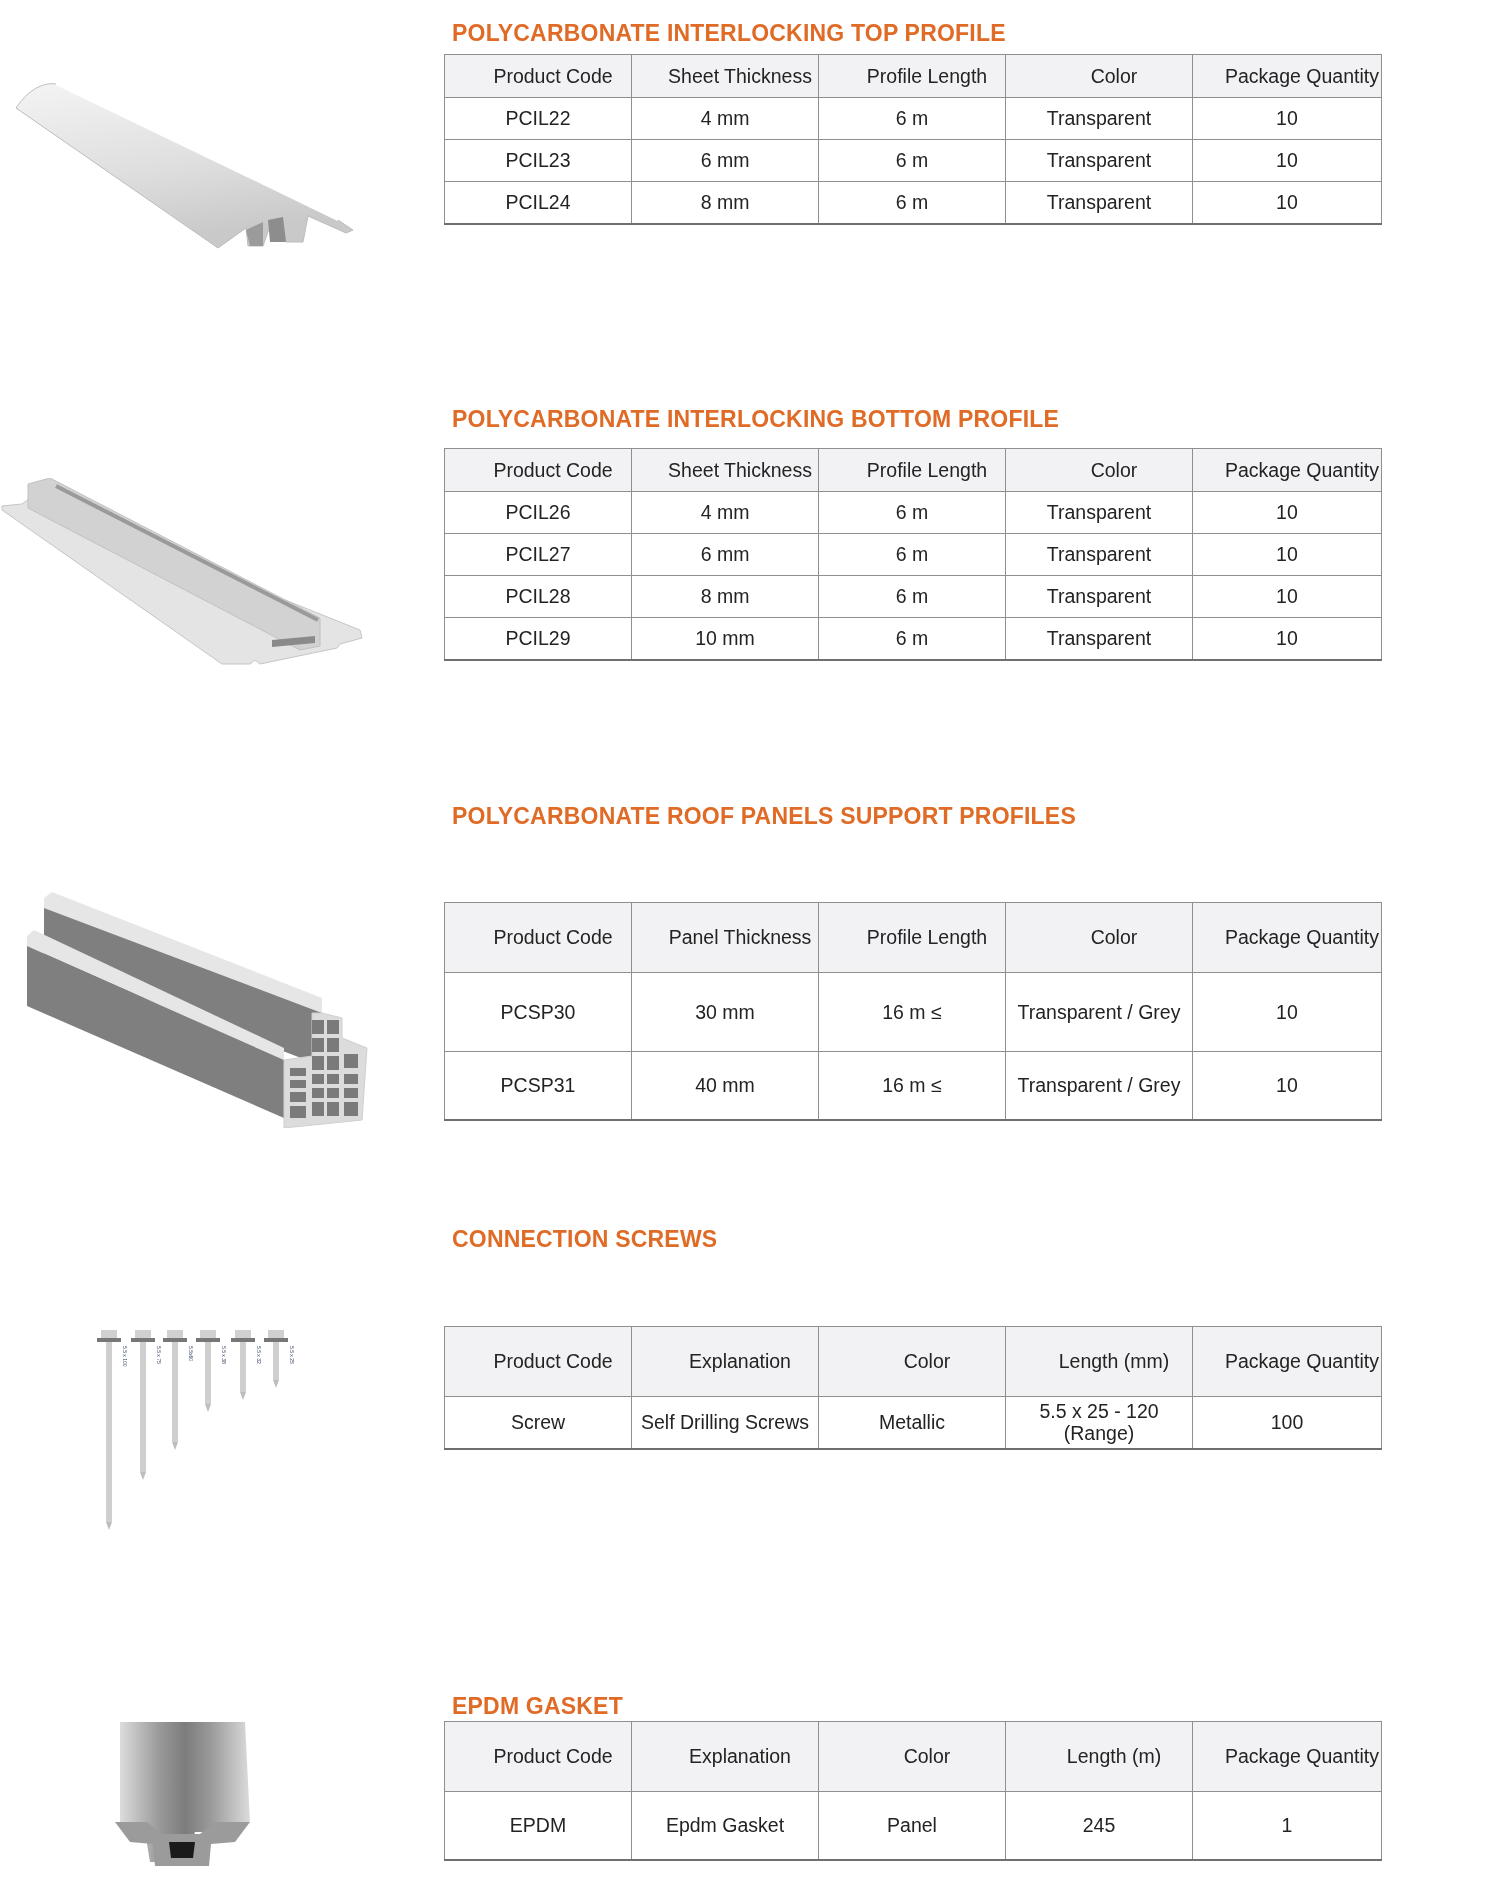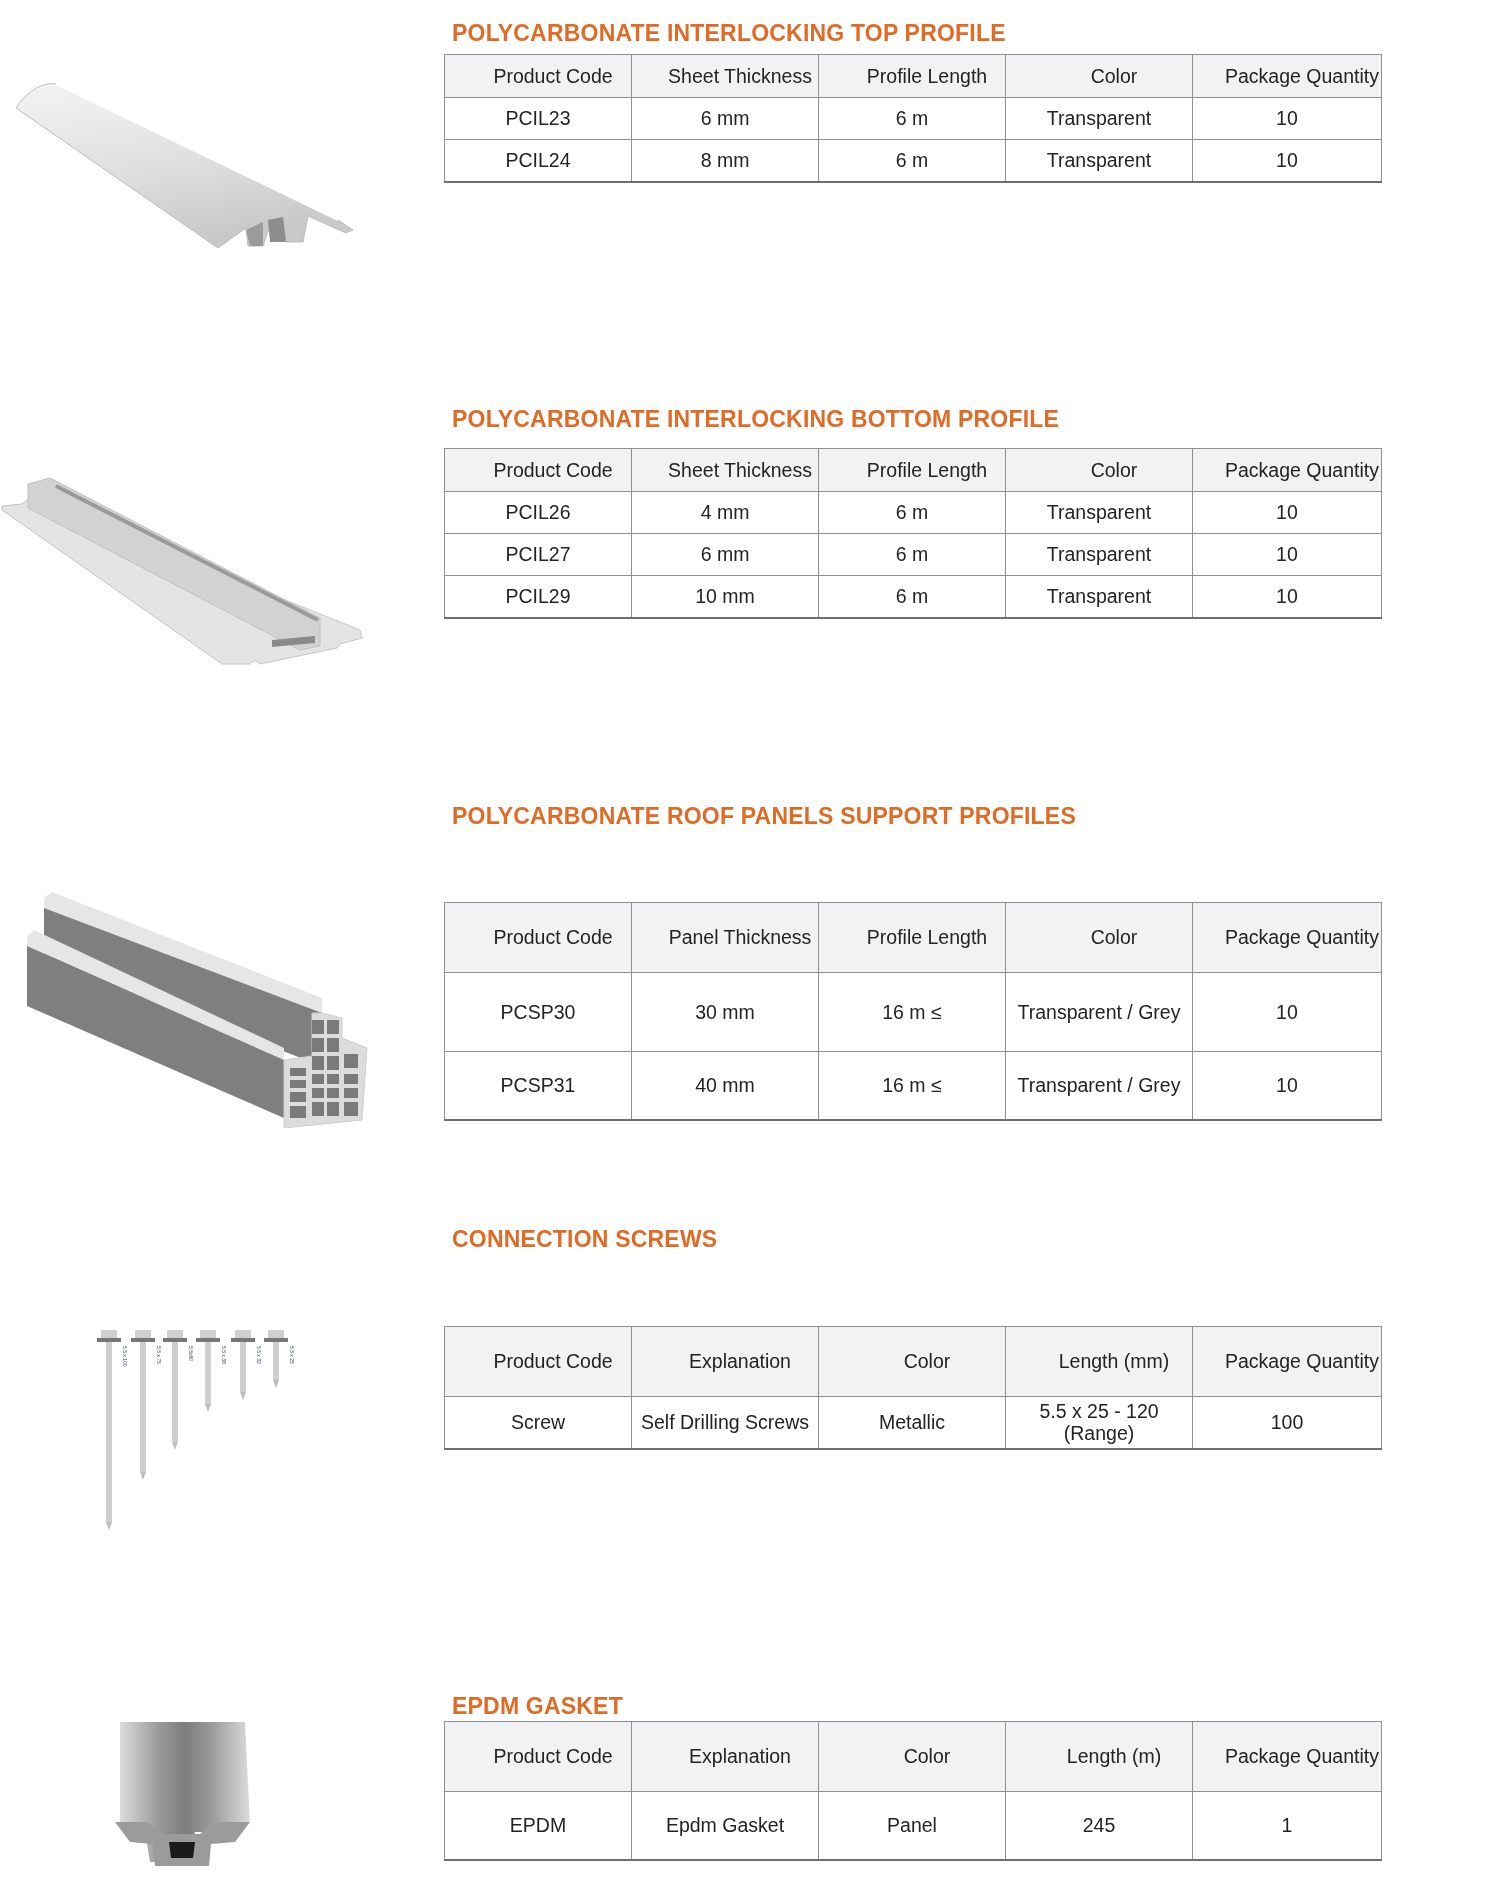--- a/index.html
+++ b/index.html
@@ -44,20 +44,27 @@
     </colgroup>
   <tbody>
       <tr style="height:43px">
     <th>Product Code</th>
     <th>Sheet Thickness</th>
     <th>Profile Length</th>
     <th>Color</th>
     <th>Package Quantity</th>
   </tr>
   <tr style="height:42px">
+    <td>PCIL22</td>
+    <td>4 mm</td>
+    <td>6 m</td>
+    <td>Transparent</td>
+    <td>10</td>
+  </tr>
+  <tr style="height:42px">
     <td>PCIL23</td>
     <td>6 mm</td>
     <td>6 m</td>
     <td>Transparent</td>
     <td>10</td>
   </tr>
   <tr style="height:42px">
     <td>PCIL24</td>
     <td>8 mm</td>
     <td>6 m</td>
@@ -94,20 +101,27 @@
   <tr style="height:42px">
     <td>PCIL26</td>
     <td>4 mm</td>
     <td>6 m</td>
     <td>Transparent</td>
     <td>10</td>
   </tr>
   <tr style="height:42px">
     <td>PCIL27</td>
     <td>6 mm</td>
+    <td>6 m</td>
+    <td>Transparent</td>
+    <td>10</td>
+  </tr>
+  <tr style="height:42px">
+    <td>PCIL28</td>
+    <td>8 mm</td>
     <td>6 m</td>
     <td>Transparent</td>
     <td>10</td>
   </tr>
   <tr style="height:42px">
     <td>PCIL29</td>
     <td>10 mm</td>
     <td>6 m</td>
     <td>Transparent</td>
     <td>10</td>

